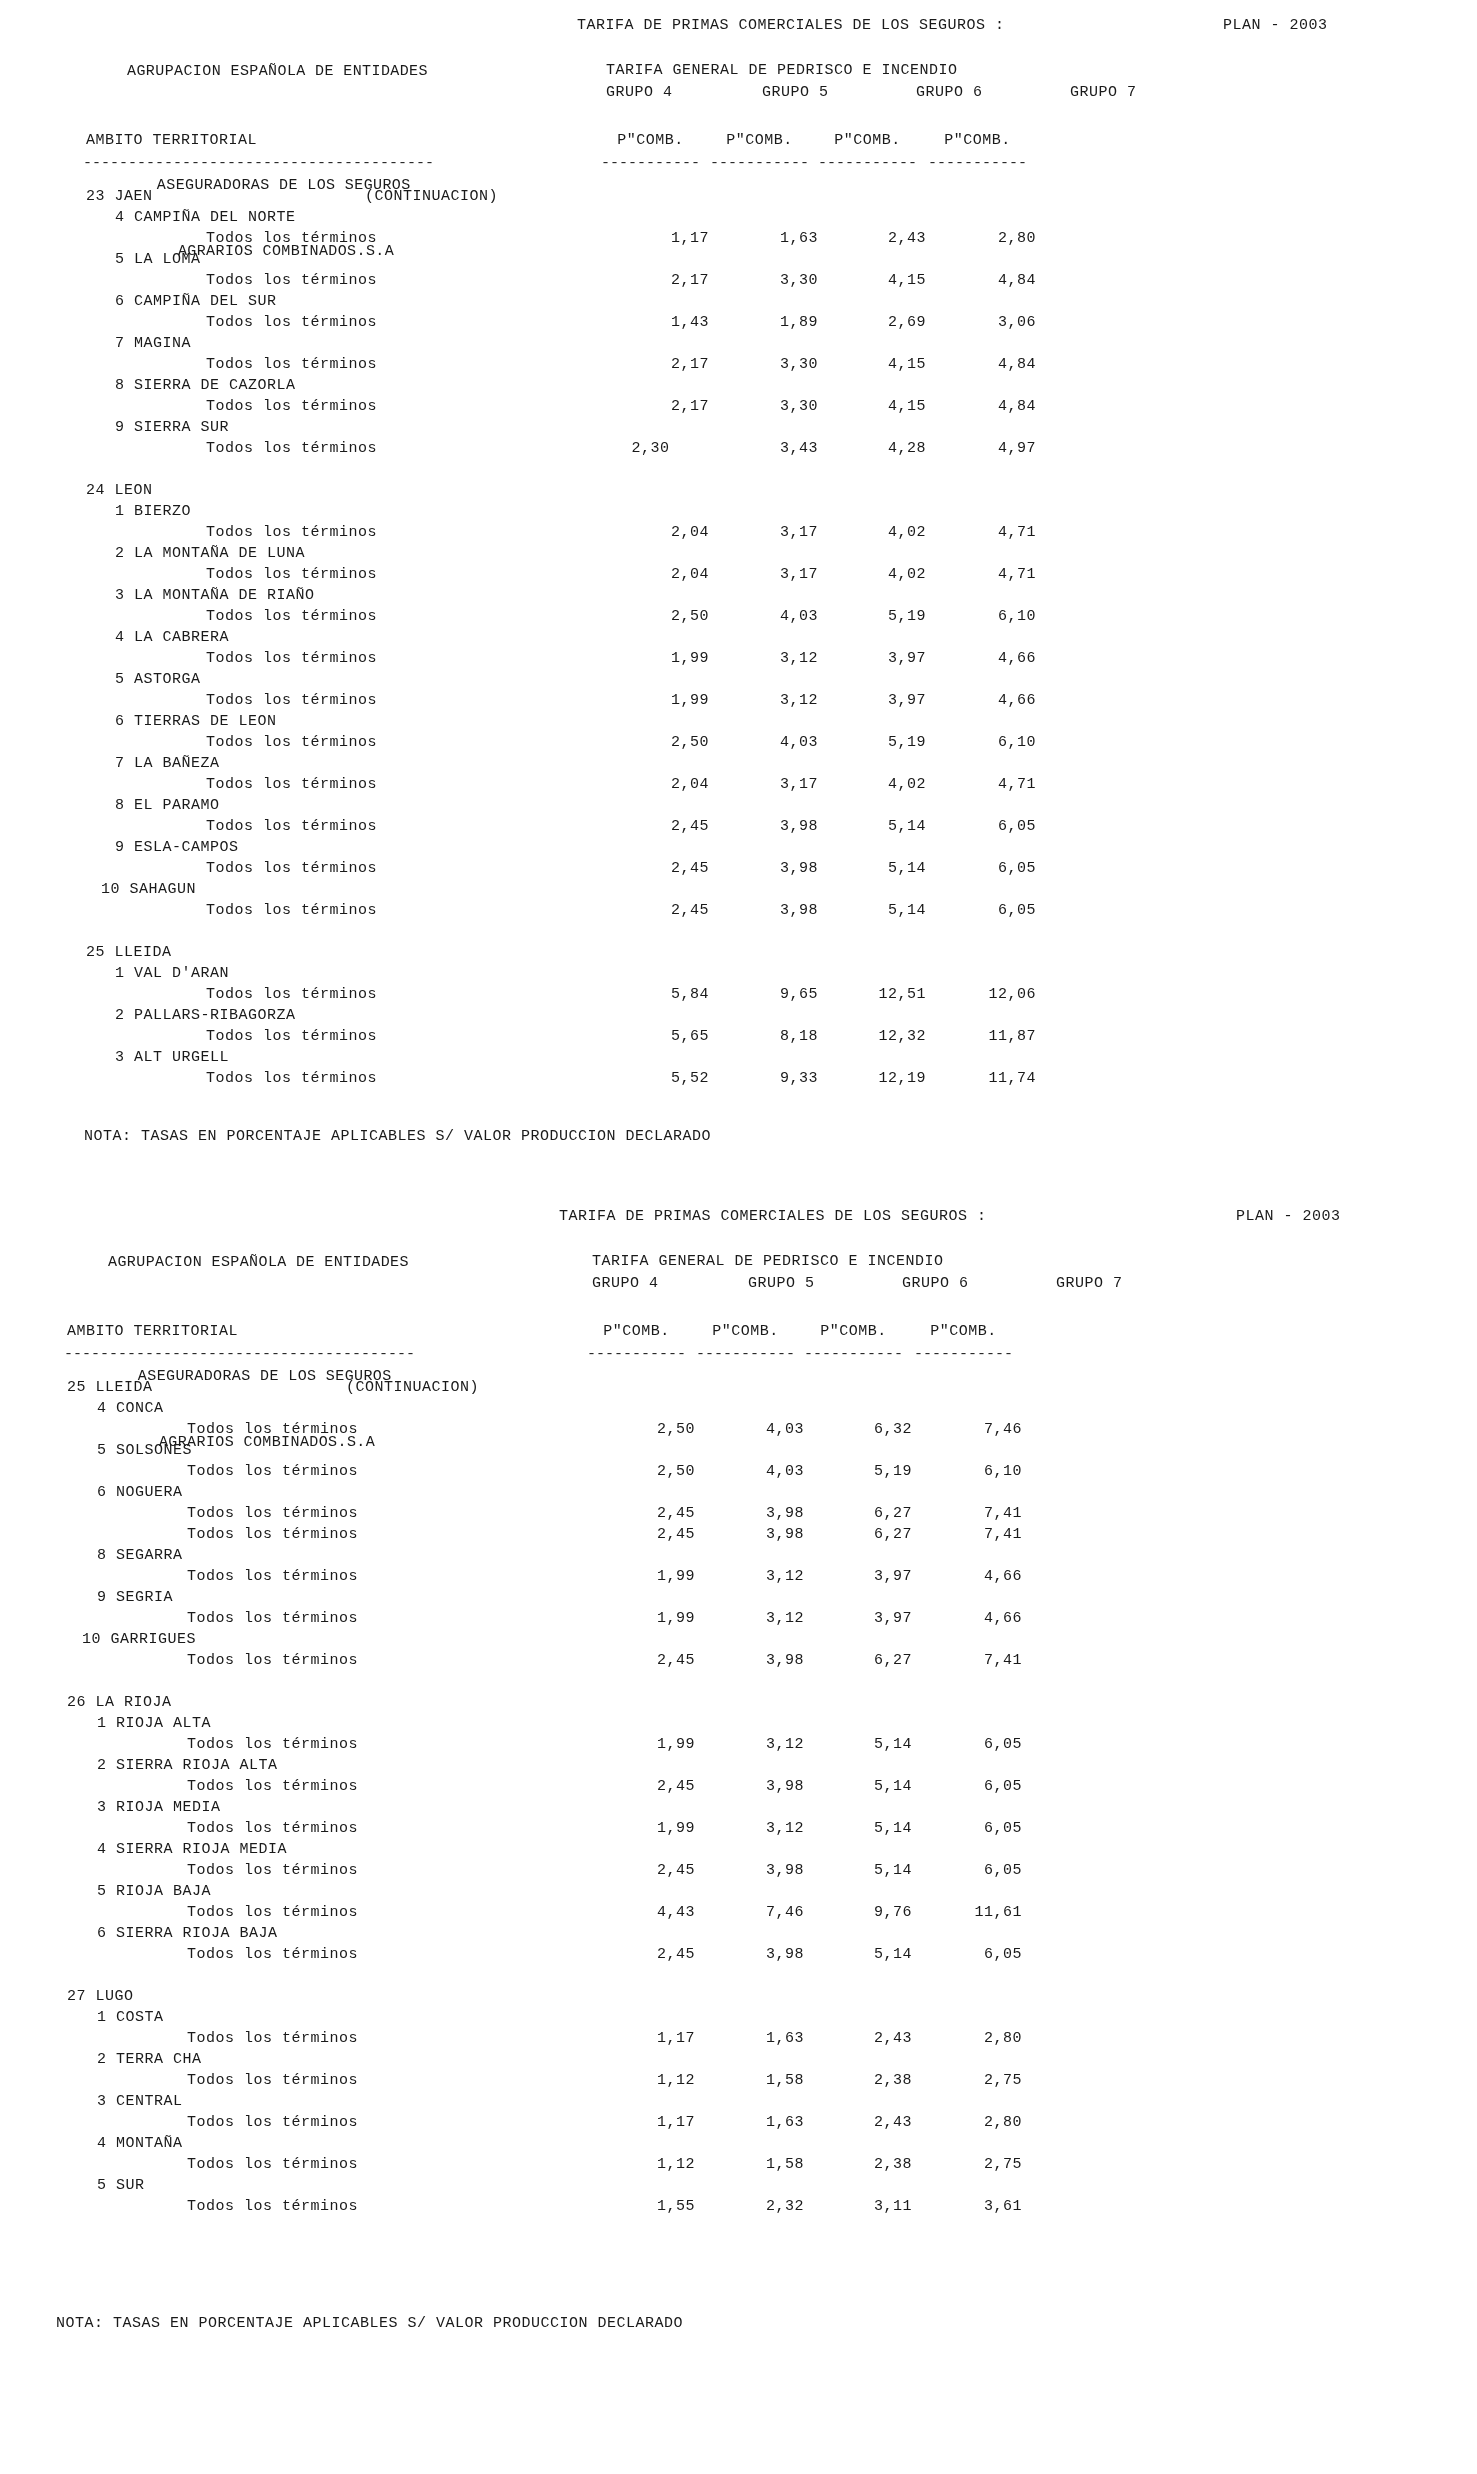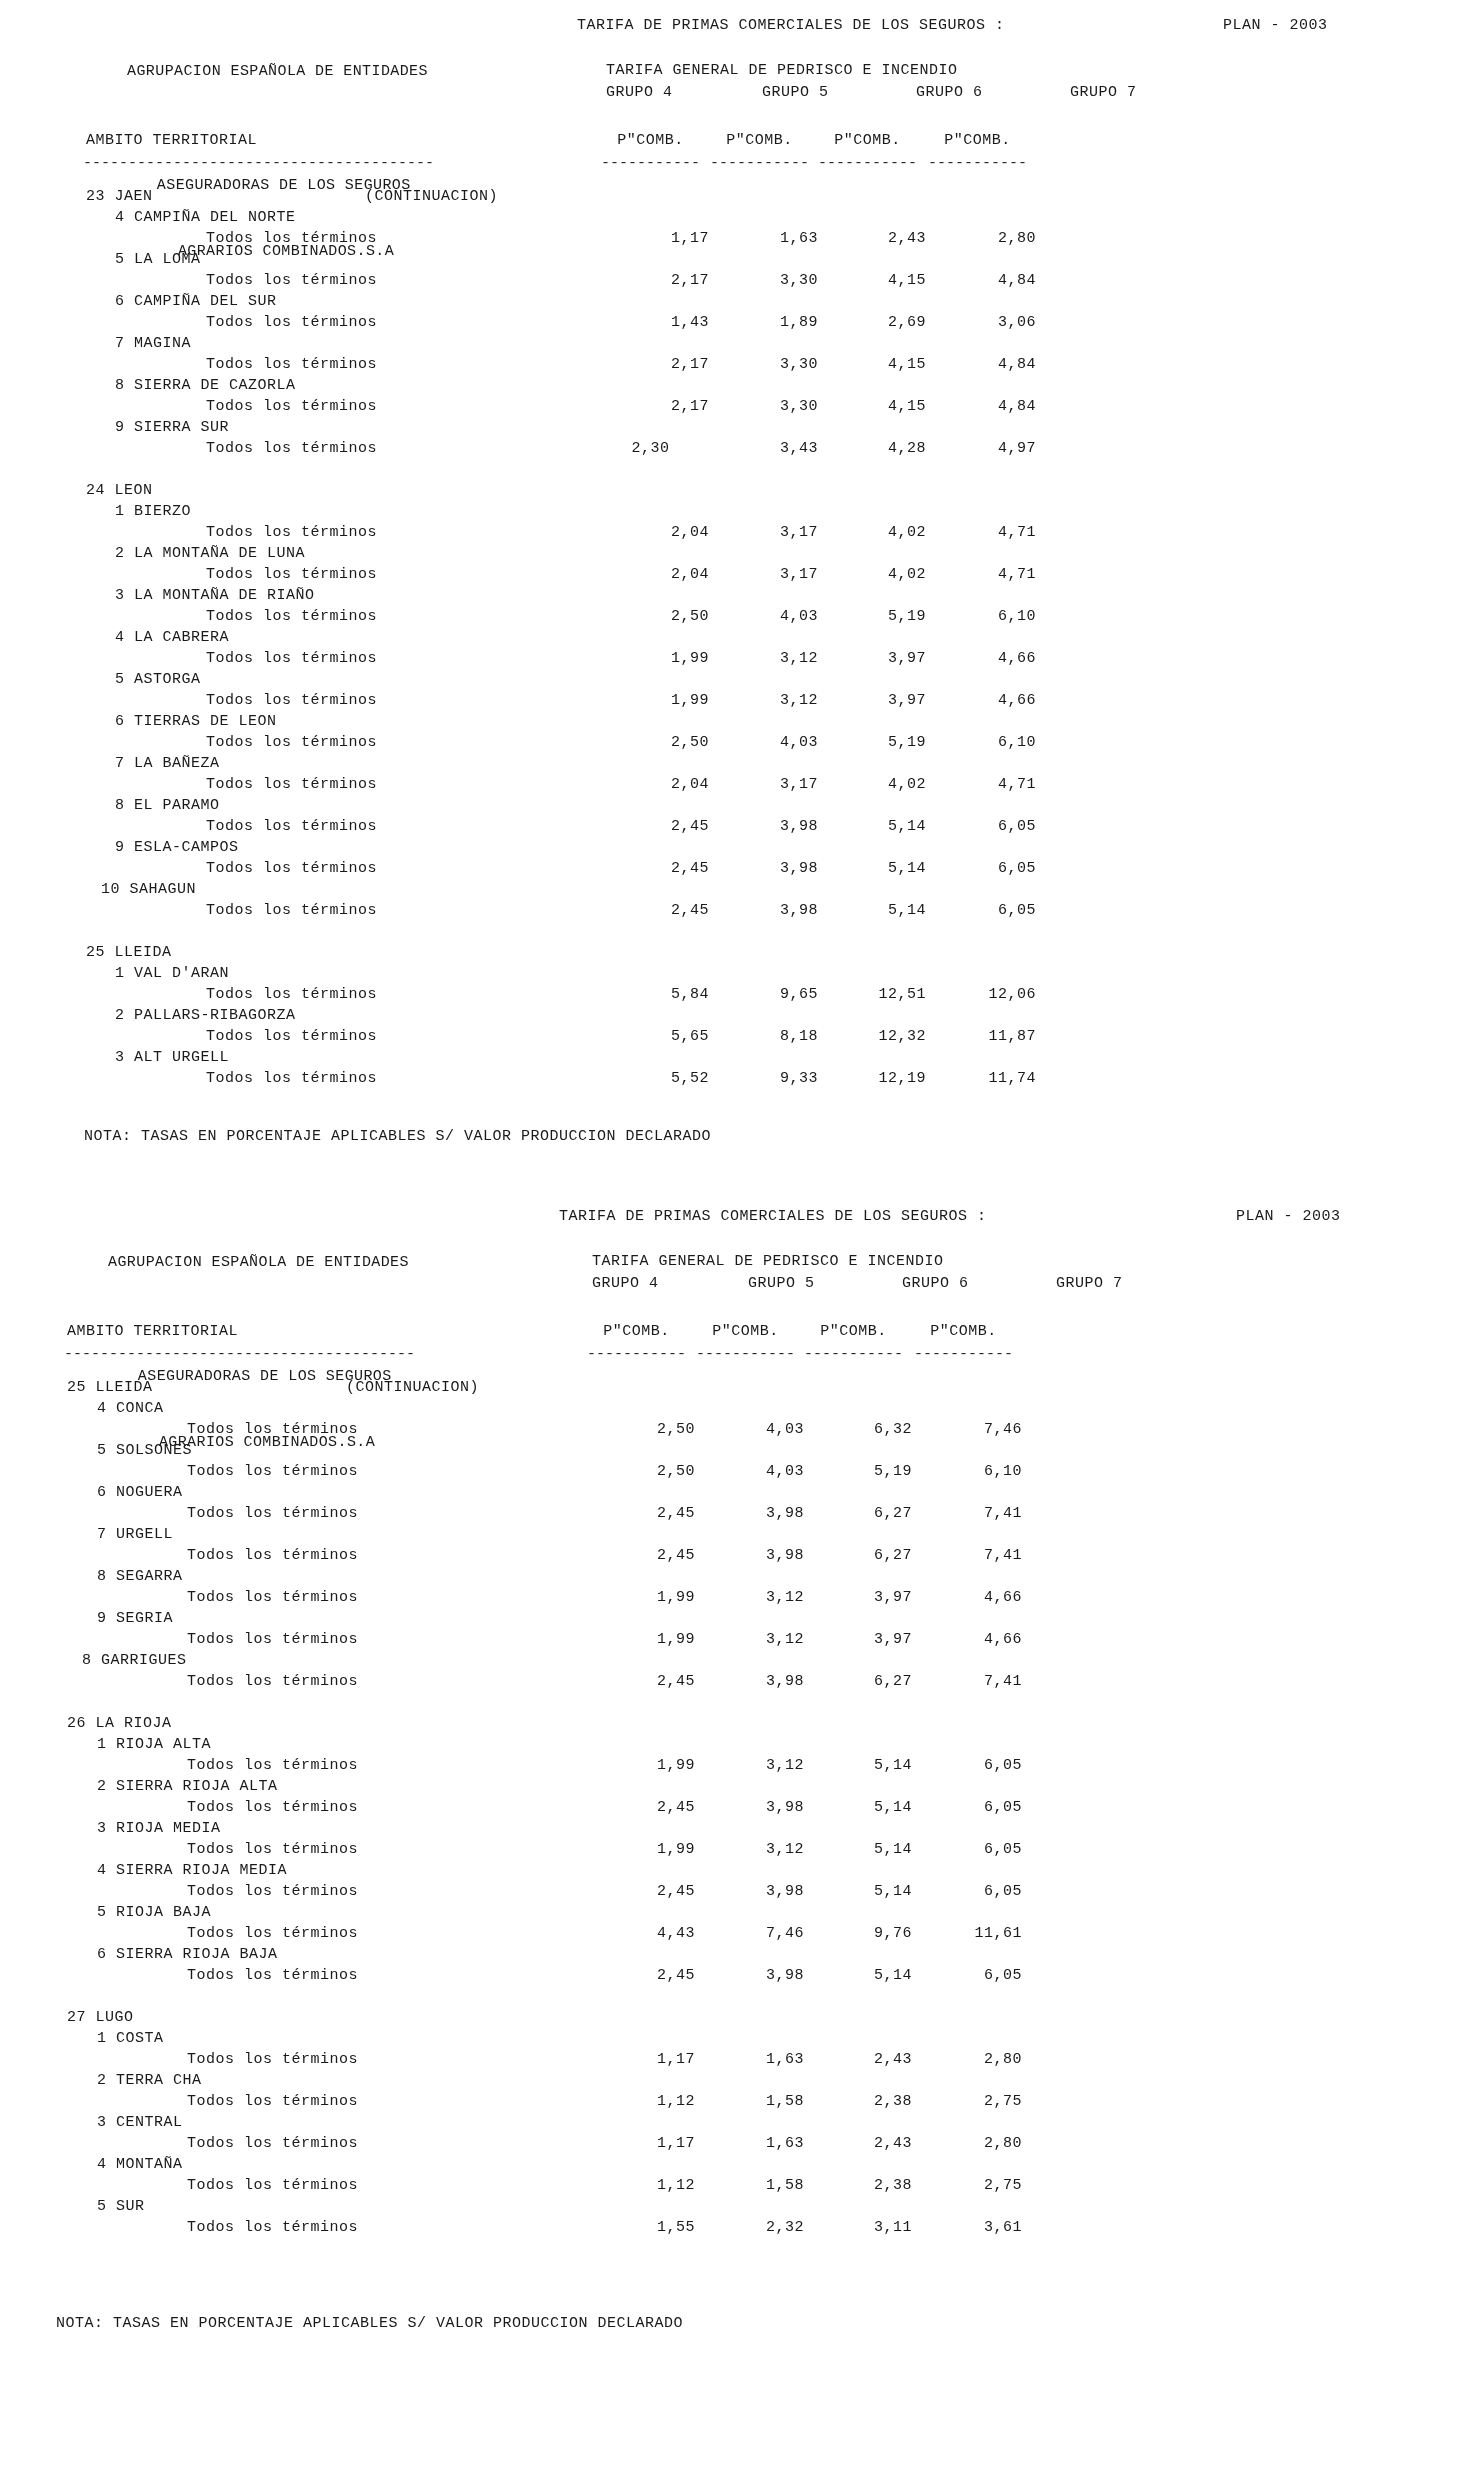--- a/index.html
+++ b/index.html
@@ -297,27 +297,26 @@
       </div>
 
     <div class="rows" id="rows-2">
         <div class="row"><span class="label lvl-prov" style="left: 67px;">25 LLEIDA</span><span class="contin" style="left: 346px;">(CONTINUACION)</span></div>
         <div class="row"><span class="label lvl-zone" style="left: 97px;">4 CONCA</span></div>
         <div class="row"><span class="label lvl-term" style="left: 187px;">Todos los términos</span><span class="val" style="left: 578px;">2,50</span><span class="val" style="left: 687px;">4,03</span><span class="val" style="left: 795px;">6,32</span><span class="val" style="left: 905px;">7,46</span></div>
         <div class="row"><span class="label lvl-zone" style="left: 97px;">5 SOLSONES</span></div>
         <div class="row"><span class="label lvl-term" style="left: 187px;">Todos los términos</span><span class="val" style="left: 578px;">2,50</span><span class="val" style="left: 687px;">4,03</span><span class="val" style="left: 795px;">5,19</span><span class="val" style="left: 905px;">6,10</span></div>
         <div class="row"><span class="label lvl-zone" style="left: 97px;">6 NOGUERA</span></div>
         <div class="row"><span class="label lvl-term" style="left: 187px;">Todos los términos</span><span class="val" style="left: 578px;">2,45</span><span class="val" style="left: 687px;">3,98</span><span class="val" style="left: 795px;">6,27</span><span class="val" style="left: 905px;">7,41</span></div>
-        <div class="row"><span class="label lvl-zone" style="left: 97px;">7 URGELL</span></div>
         <div class="row"><span class="label lvl-term" style="left: 187px;">Todos los términos</span><span class="val" style="left: 578px;">2,45</span><span class="val" style="left: 687px;">3,98</span><span class="val" style="left: 795px;">6,27</span><span class="val" style="left: 905px;">7,41</span></div>
         <div class="row"><span class="label lvl-zone" style="left: 97px;">8 SEGARRA</span></div>
         <div class="row"><span class="label lvl-term" style="left: 187px;">Todos los términos</span><span class="val" style="left: 578px;">1,99</span><span class="val" style="left: 687px;">3,12</span><span class="val" style="left: 795px;">3,97</span><span class="val" style="left: 905px;">4,66</span></div>
         <div class="row"><span class="label lvl-zone" style="left: 97px;">9 SEGRIA</span></div>
         <div class="row"><span class="label lvl-term" style="left: 187px;">Todos los términos</span><span class="val" style="left: 578px;">1,99</span><span class="val" style="left: 687px;">3,12</span><span class="val" style="left: 795px;">3,97</span><span class="val" style="left: 905px;">4,66</span></div>
-        <div class="row"><span class="label lvl-zone" style="left: 82px;">8 GARRIGUES</span></div>
+        <div class="row"><span class="label lvl-zone" style="left: 82px;">10 GARRIGUES</span></div>
         <div class="row"><span class="label lvl-term" style="left: 187px;">Todos los términos</span><span class="val" style="left: 578px;">2,45</span><span class="val" style="left: 687px;">3,98</span><span class="val" style="left: 795px;">6,27</span><span class="val" style="left: 905px;">7,41</span></div>
         <div class="row spacer"></div>
         <div class="row"><span class="label lvl-prov" style="left: 67px;">26 LA RIOJA</span></div>
         <div class="row"><span class="label lvl-zone" style="left: 97px;">1 RIOJA ALTA</span></div>
         <div class="row"><span class="label lvl-term" style="left: 187px;">Todos los términos</span><span class="val" style="left: 578px;">1,99</span><span class="val" style="left: 687px;">3,12</span><span class="val" style="left: 795px;">5,14</span><span class="val" style="left: 905px;">6,05</span></div>
         <div class="row"><span class="label lvl-zone" style="left: 97px;">2 SIERRA RIOJA ALTA</span></div>
         <div class="row"><span class="label lvl-term" style="left: 187px;">Todos los términos</span><span class="val" style="left: 578px;">2,45</span><span class="val" style="left: 687px;">3,98</span><span class="val" style="left: 795px;">5,14</span><span class="val" style="left: 905px;">6,05</span></div>
         <div class="row"><span class="label lvl-zone" style="left: 97px;">3 RIOJA MEDIA</span></div>
         <div class="row"><span class="label lvl-term" style="left: 187px;">Todos los términos</span><span class="val" style="left: 578px;">1,99</span><span class="val" style="left: 687px;">3,12</span><span class="val" style="left: 795px;">5,14</span><span class="val" style="left: 905px;">6,05</span></div>
         <div class="row"><span class="label lvl-zone" style="left: 97px;">4 SIERRA RIOJA MEDIA</span></div>

